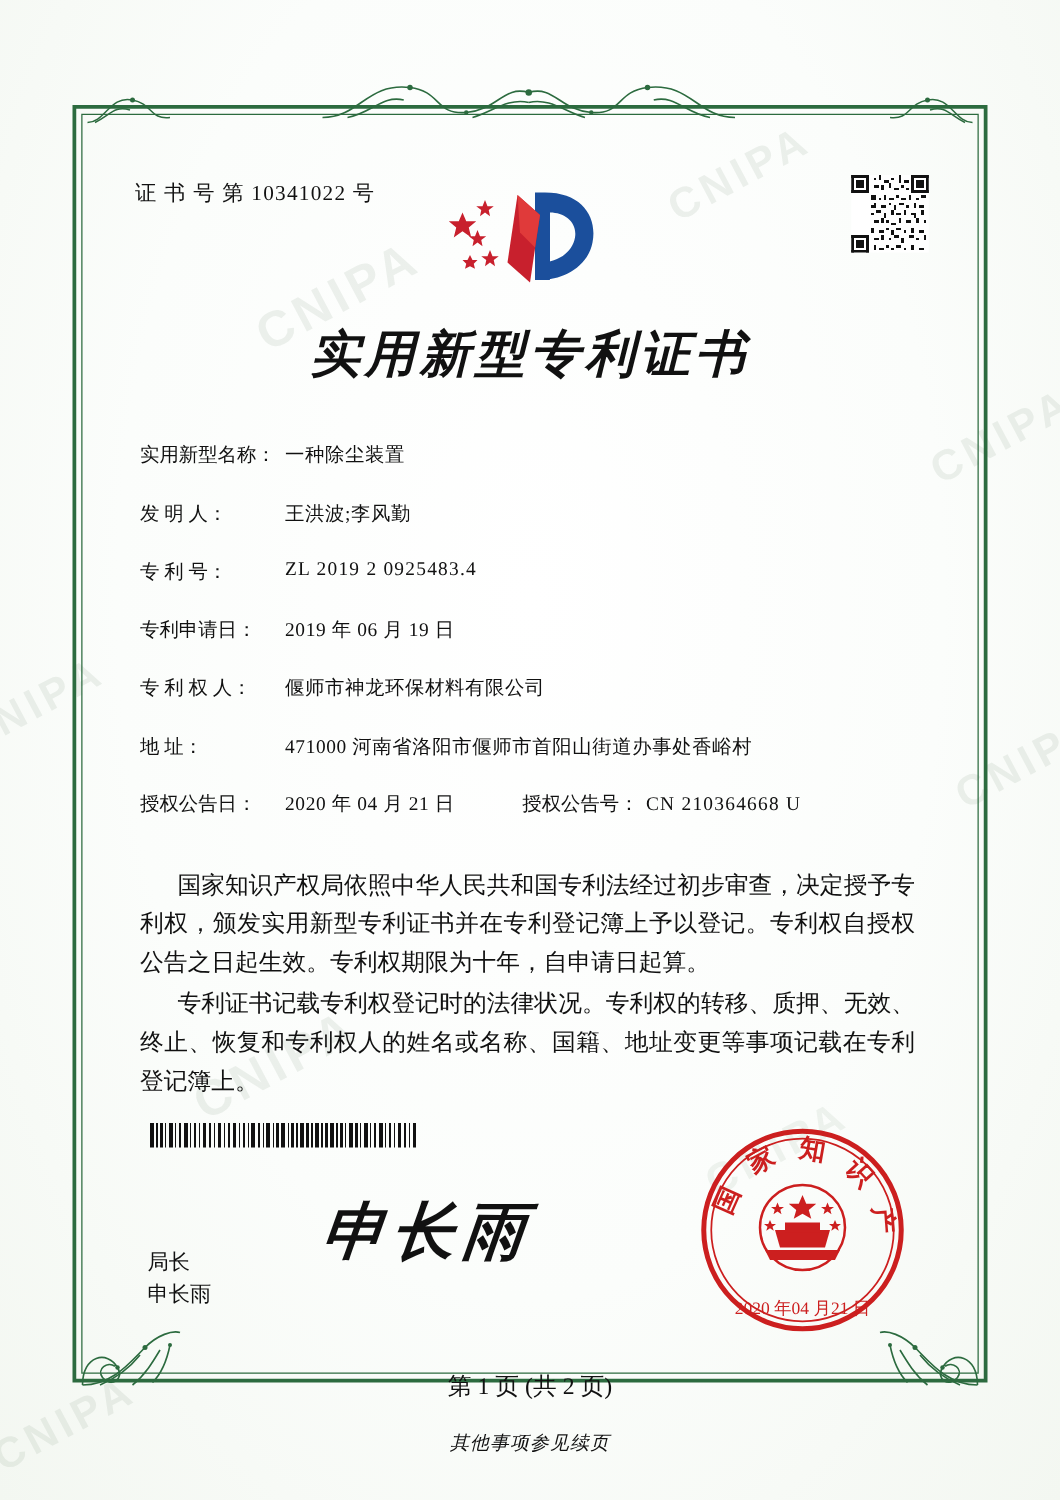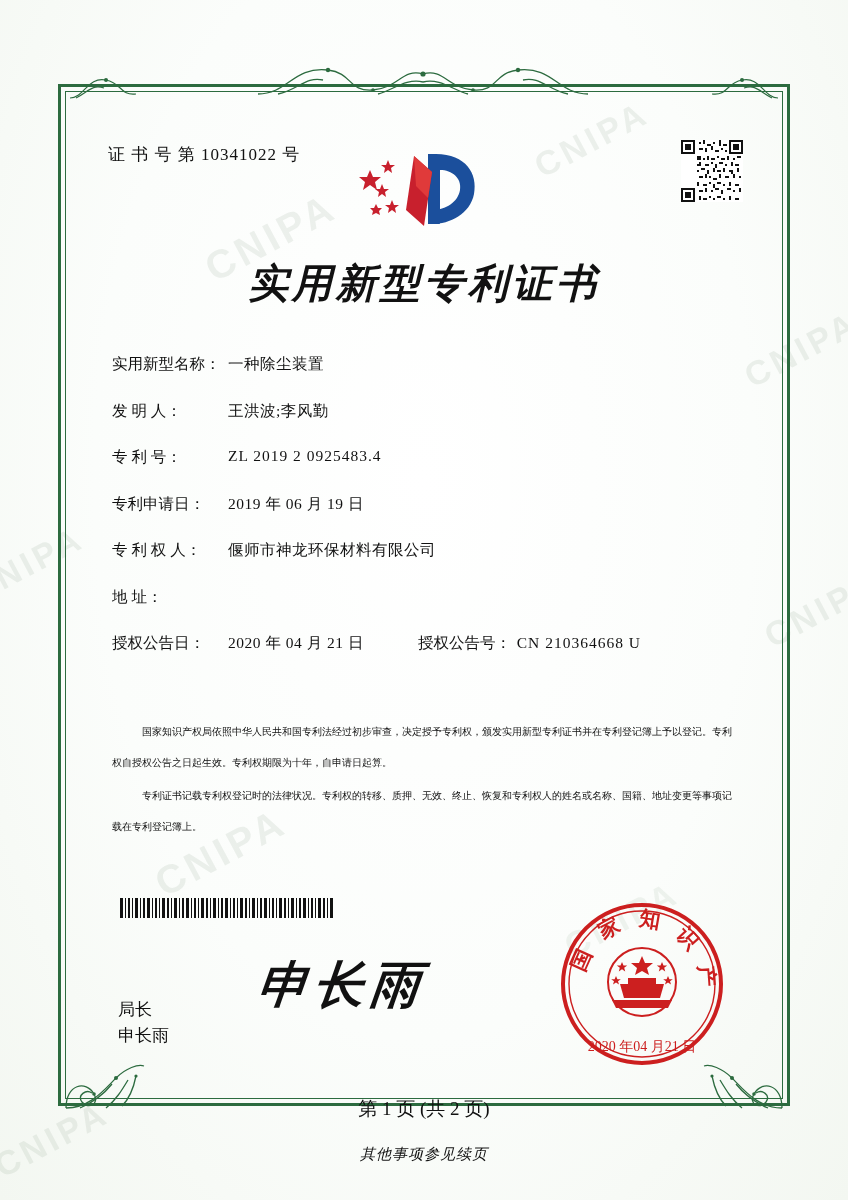--- a/index.html
+++ b/index.html
@@ -128,23 +128,23 @@
   .f-value.mono { font-family: "Liberation Serif", serif; letter-spacing: 1px; }
   .inline-second {
     margin-left: 54px;
   }
   .inline-second .f-label2 { margin-right: 2px; }
 
   
   .paras {
     position: absolute;
     left: 112px;
-    top: 716px;
+    top: 693px;
     width: 620px;
-    font-size: 10px;
+    font-size: 19px;
     line-height: 31px;
     color: #111;
     text-align: justify;
   }
   .paras p {
     margin: 0 0 2px 0;
     text-indent: 30px;
   }
 
   
@@ -423,20 +423,21 @@
     <div class="field-row">
       <span class="f-label">专利申请日：</span>
       <span class="f-value">2019 年 06 月 19 日</span>
     </div>
     <div class="field-row">
       <span class="f-label">专 利 权 人：</span>
       <span class="f-value">偃师市神龙环保材料有限公司</span>
     </div>
     <div class="field-row">
       <span class="f-label">地        址：</span>
+      <span class="f-value">471000 河南省洛阳市偃师市首阳山街道办事处香峪村</span>
     </div>
     <div class="field-row">
       <span class="f-label">授权公告日：</span>
       <span class="f-value">2020 年 04 月 21 日</span>
       <span class="inline-second">
         <span class="f-label2">授权公告号：</span>
         <span class="f-value mono">CN 210364668 U</span>
       </span>
     </div>
   </div>

